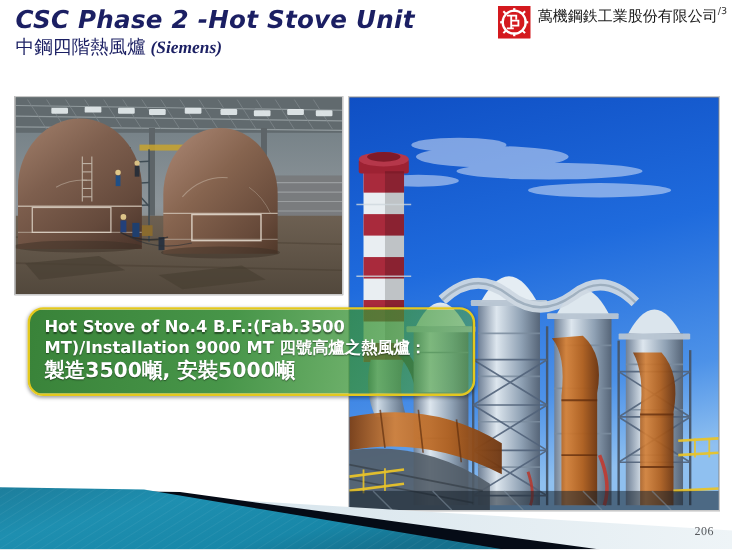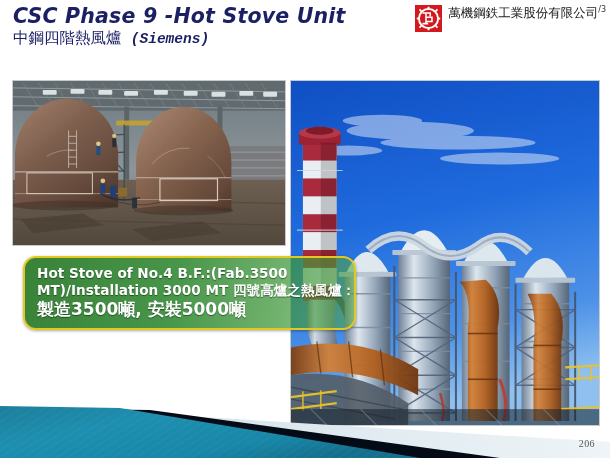--- a/index.html
+++ b/index.html
@@ -31,21 +31,21 @@
     font-size: 20.5px;
     font-weight: bold;
     font-style: italic;
     color: #1b1f63;
     letter-spacing: 0.2px;
     line-height: 1.05;
     white-space: nowrap;
   }
   .title-zh {
     margin-top: 3px;
-    font-family: Liberation Mono, monospace;
+    font-family: Liberation Serif, serif;
     font-size: 15.5px;
     color: #1b1f63;
     line-height: 1.1;
     white-space: nowrap;
   }
   .title-zh .paren {
     font-weight: bold;
     font-style: italic;
     font-size: 14.5px;
   }
@@ -120,21 +120,21 @@
   .photo canvas, .photo .scene { display:block; width:100%; height:100%; }
 
   
   .scene { position: relative; }
 
   
   .caption-box {
     position: absolute;
     left: 23px;
     top: 256px;
-    width: 333px;
+    width: 373px;
     padding: 7px 10px 8px 12px;
     box-sizing: border-box;
     border: 2px solid #e3c81e;
     border-radius: 13px;
     background: linear-gradient(100deg, rgba(40,120,40,0.92) 0%, rgba(46,135,48,0.88) 45%, rgba(60,150,55,0.72) 78%, rgba(86,168,70,0.55) 100%);
     box-shadow: 0 1px 3px rgba(0,0,0,0.35);
   }
   .caption-line {
     font-family: "DejaVu Sans", sans-serif;
     color: #ffffff;
@@ -166,21 +166,21 @@
     color: #55585c;
     letter-spacing: 0.4px;
   }
 </style>
 </head>
 <body>
 
 <div id="slide">
 
   <div class="title-block">
-    <div class="title-en">CSC Phase 9 -Hot Stove Unit</div>
+    <div class="title-en">CSC Phase 2 -Hot Stove Unit</div>
     <div class="title-zh">
       <span>中鋼四階熱風爐</span>
       <span class="paren">(Siemens)</span>
     </div>
   </div>
 
   <div class="logo-block">
     <div class="logo-mark">
       <svg width="27" height="27" viewBox="0 0 27 27" aria-hidden="true">
         <rect x="0" y="0" width="27" height="27" fill="#d4191e"></rect>
@@ -526,21 +526,21 @@
         <line x1="130" y1="330" x2="146" y2="346"></line>
         <line x1="196" y1="330" x2="212" y2="346"></line>
         <line x1="254" y1="330" x2="270" y2="346"></line>
       </g>
     </svg>
   </div>
 
   <div class="caption-box">
     <div class="caption-line">Hot Stove of No.4 B.F.:(Fab.3500</div>
     <div class="caption-line">
-      <span>MT)/Installation 3000 MT</span>
+      <span>MT)/Installation 9000 MT</span>
       <span class="zh-inline" style="margin-left:0;">四號高爐之熱風爐：</span>
     </div>
     <div class="caption-line line3">製造3500噸, 安裝5000噸</div>
   </div>
 
   <svg class="deco" viewBox="0 0 610 72" preserveAspectRatio="none" aria-hidden="true">
     <defs>
       <linearGradient id="tealG" x1="0" y1="0" x2="1" y2="0.6">
         <stop offset="0" stop-color="#1d7e9c"></stop>
         <stop offset="0.35" stop-color="#1e8fb0"></stop>

